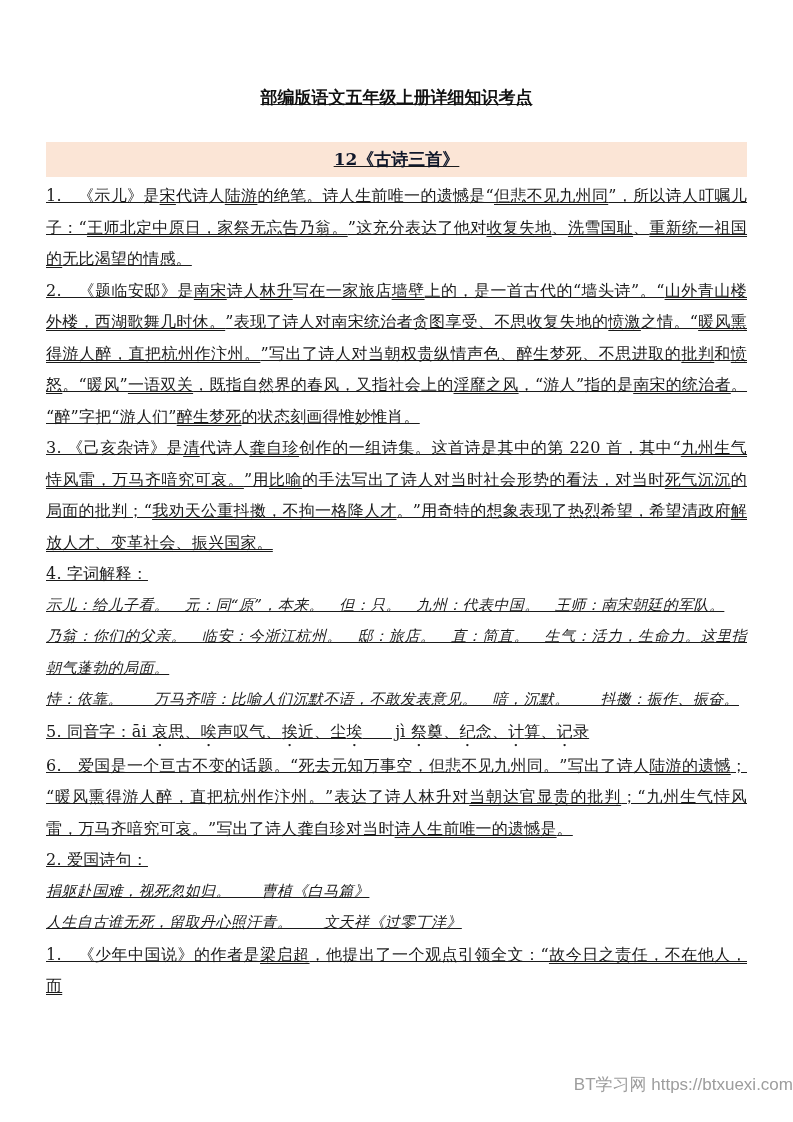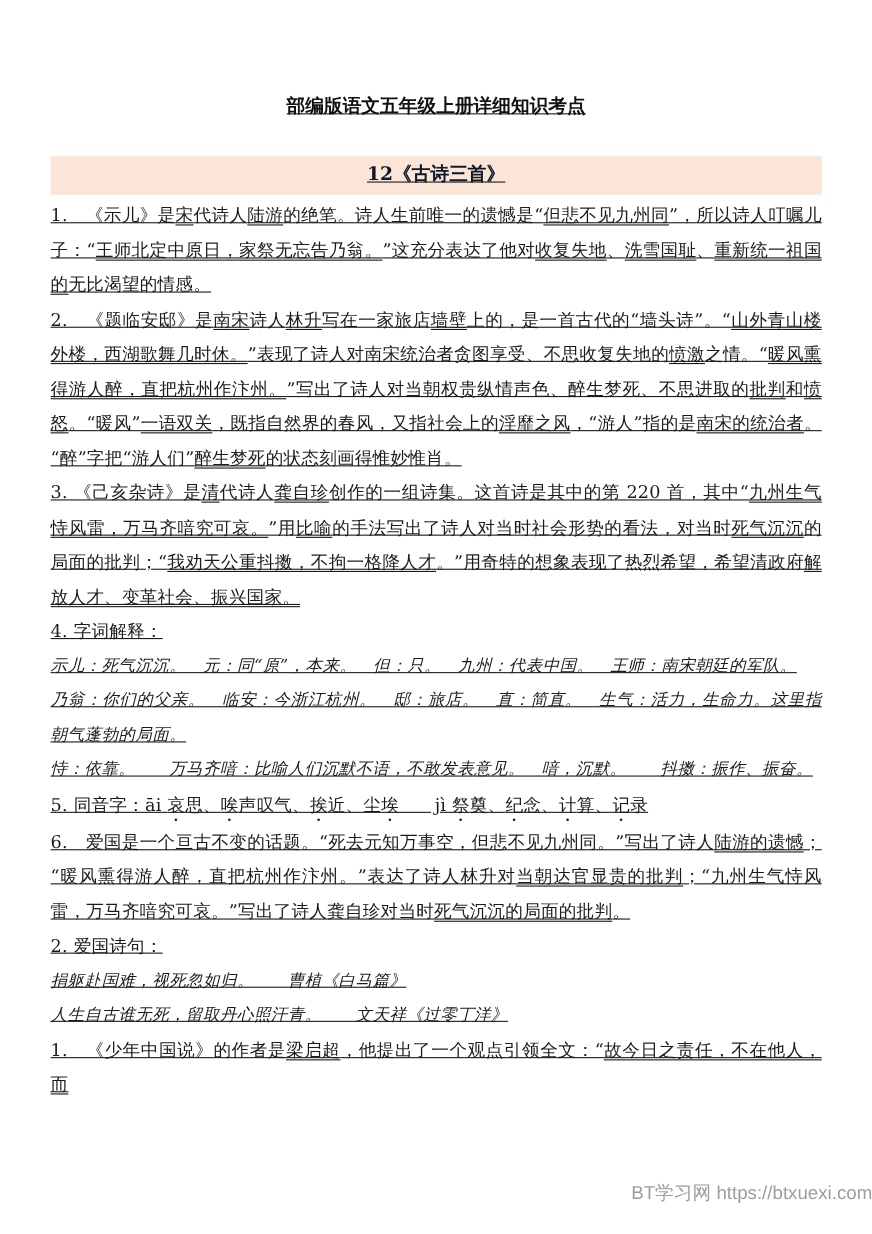--- a/index.html
+++ b/index.html
@@ -81,29 +81,29 @@
     <div class="section-heading">12《古诗三首》</div>
 
     <p class="para"><span>1.　《示儿》是</span><u>宋</u><span>代诗人</span><u>陆游</u><span>的绝笔。诗人生前唯一的遗憾是“</span><u>但悲不见九州同</u><span>”，所以诗人叮嘱儿子：“</span><u>王师北定中原日，家祭无忘告乃翁。</u><span>”这充分表达了他对</span><u>收复失地</u><span>、</span><u>洗雪国耻</u><span>、</span><u>重新统一祖国的</u><span>无比渴望的情感。</span></p>
 
     <p class="para"><span>2.　《题临安邸》是</span><u>南宋</u><span>诗人</span><u>林升</u><span>写在一家旅店</span><u>墙壁</u><span>上的，是一首古代的“墙头诗”。“</span><u>山外青山楼外楼，西湖歌舞几时休。</u><span>”表现了诗人对南宋统治者贪图享受、不思收复失地的</span><u>愤激</u><span>之情。“</span><u>暖风熏得游人醉，直把杭州作汴州。</u><span>”写出了诗人对当朝权贵纵情声色、醉生梦死、不思进取的</span><u>批判</u><span>和</span><u>愤怒</u><span>。“暖风”</span><u>一语双关</u><span>，既指自然界的春风，又指社会上的</span><u>淫靡之风</u><span>，“游人”指的是</span><u>南宋的统治者</u><span>。“醉”字把“游人们”</span><u>醉生梦死</u><span>的状态刻画得惟妙惟肖。</span></p>
 
     <p class="para"><span>3. 《己亥杂诗》是</span><u>清</u><span>代诗人</span><u>龚自珍</u><span>创作的一组诗集。这首诗是其中的第 220 首，其中“</span><u>九州生气恃风雷，万马齐喑究可哀。</u><span>”用</span><u>比喻</u><span>的手法写出了诗人对当时社会形势的看法，对当时</span><u>死气沉沉</u><span>的局面的批判；“</span><u>我劝天公重抖擞，不拘一格降人才</u><span>。”用奇特的想象表现了热烈希望，希望清政府</span><u>解放人才、变革社会、振兴国家。</u></p>
 
     <p class="para"><span>4. 字词解释：</span></p>
 
-    <p class="para kai"><span>示儿：死气沉沉。　元：同“原”，本来。　但：只。　九州：代表中国。　王师：南宋朝廷的军队。</span></p>
+    <p class="para kai"><span>示儿：给儿子看。　元：同“原”，本来。　但：只。　九州：代表中国。　王师：南宋朝廷的军队。</span></p>
 
     <p class="para kai"><span>乃翁：你们的父亲。　临安：今浙江杭州。　邸：旅店。　直：简直。　生气：活力，生命力。这里指朝气蓬勃的局面。</span></p>
 
     <p class="para kai"><span>恃：依靠。　　万马齐喑：比喻人们沉默不语，不敢发表意见。　喑，沉默。　　抖擞：振作、振奋。</span></p>
 
     <p class="para"><span>5. 同音字：āi </span><span class="em-dot">哀</span><span>思、</span><span class="em-dot">唉</span><span>声叹气、</span><span class="em-dot">挨</span><span>近、尘</span><span class="em-dot">埃</span><span>　　jì </span><span class="em-dot">祭</span><span>奠、</span><span class="em-dot">纪</span><span>念、</span><span class="em-dot">计</span><span>算、</span><span class="em-dot">记</span><span>录</span></p>
 
-    <p class="para"><span>6.　爱国是一个亘古不变的话题。“死去元知万事空，但悲不见九州同。”写出了诗人</span><u>陆游的遗憾</u><span>；“暖风熏得游人醉，直把杭州作汴州。”表达了诗人林升对</span><u>当朝达官显贵的批判</u><span>；“九州生气恃风雷，万马齐喑究可哀。”写出了诗人龚自珍对当时</span><u>死气沉沉的局面的批判</u><span>。</span></p>
+    <p class="para"><span>6.　爱国是一个亘古不变的话题。“死去元知万事空，但悲不见九州同。”写出了诗人</span><u>陆游的遗憾</u><span>；“暖风熏得游人醉，直把杭州作汴州。”表达了诗人林升对</span><u>当朝达官显贵的批判</u><span>；“九州生气恃风雷，万马齐喑究可哀。”写出了诗人龚自珍对当时</span><u>诗人生前唯一的遗憾是</u><span>。</span></p>
 
     <p class="para"><span>2. 爱国诗句：</span></p>
 
     <p class="para kai"><span>捐躯赴国难，视死忽如归。　　曹植《白马篇》</span></p>
 
 
     <p class="para kai"><span>人生自古谁无死，留取丹心照汗青。　　文天祥《过零丁洋》</span></p>
 
 
     <p class="para"><span>1.　《少年中国说》的作者是</span><u>梁启超</u><span>，他提出了一个观点引领全文：“</span><u>故今日之责任，不在他人，而</u></p>

